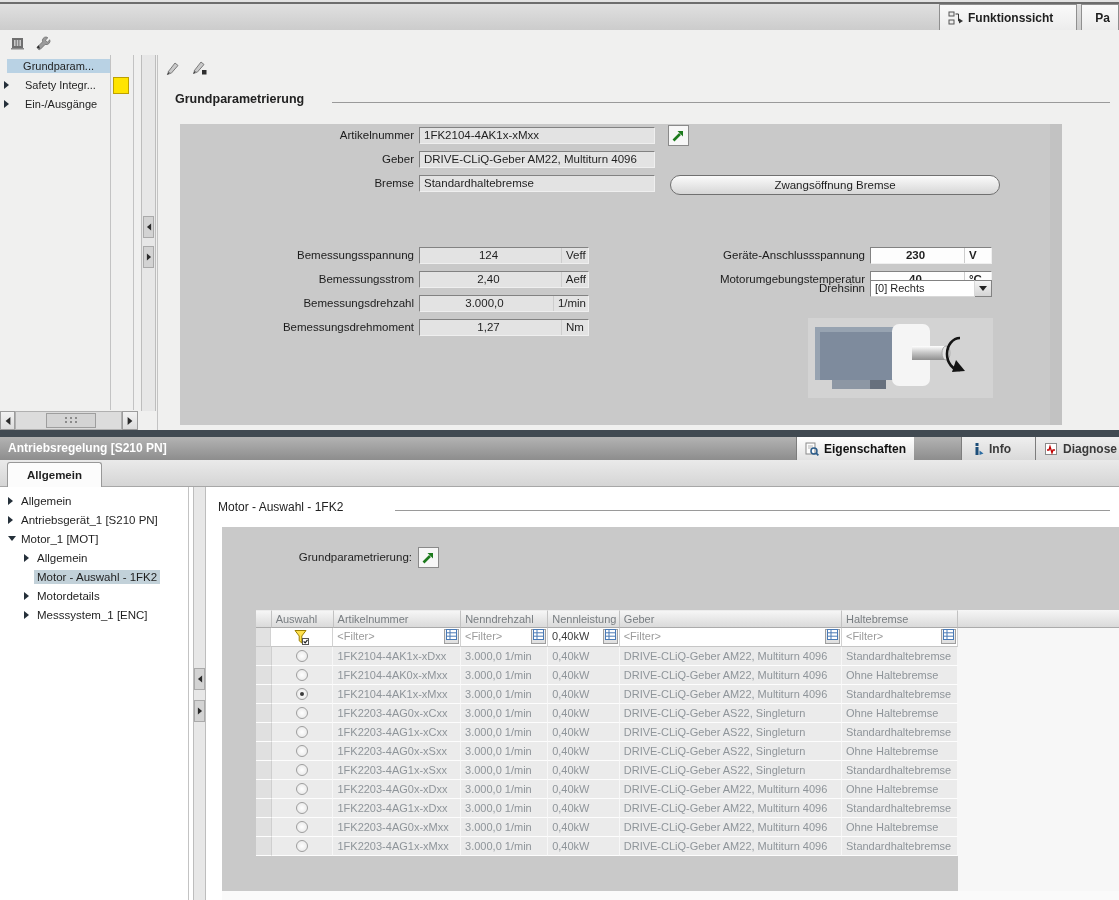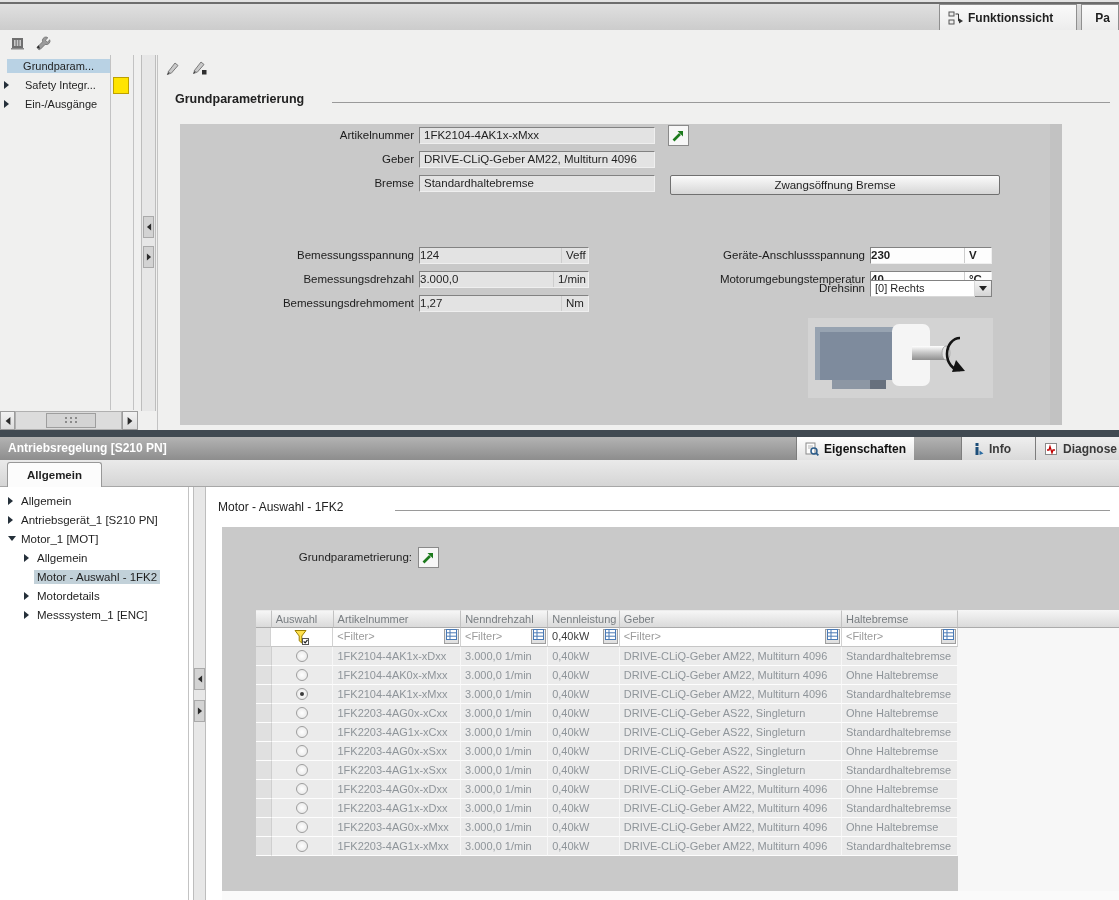--- a/index.html
+++ b/index.html
@@ -27,24 +27,24 @@
   .fnav-label{padding:1px 16px;white-space:nowrap;}
   .fnav-label.sel{background:#b9d2e4;}
   .badge-yellow{background:#ffe400;border:1px solid #bda000;box-sizing:border-box;}
   
   .frow{display:flex;height:17px;margin-bottom:7px;}
   .flabel{flex:1;text-align:right;margin-right:5px;line-height:17px;white-space:nowrap;color:#1c1c1c;font-size:11.5px;}
   .field{display:flex;box-sizing:border-box;height:17px;border:1px solid;border-color:#828282 #efefef #efefef #828282;line-height:15px;font-size:11.5px;}
   .field.ro{background:#e3e3e3;}
   .field.wh{background:#fdfdfd;font-weight:bold;}
   .field .tl{flex:1;text-align:left;padding:0 4px;white-space:nowrap;overflow:hidden;}
-  .field .val{flex:1;text-align:left;padding-right:4px;white-space:nowrap;}
+  .field .val{flex:1;text-align:center;padding-right:4px;white-space:nowrap;}
   .field .unit{border-left:1px solid #cdcdcd;padding:0 2px 0 4px;min-width:20px;white-space:nowrap;}
   .w236{width:236px;} .w170{width:170px;} .w122{width:122px;}
-  .btn{background:linear-gradient(#fbfbfb,#d6d6d6);border:1px solid #707070;border-radius:2px;
+  .btn{background:linear-gradient(#fbfbfb,#d6d6d6);border:1px solid #707070;border-radius:10px;
     display:flex;align-items:center;justify-content:center;font-size:11.5px;box-sizing:border-box;}
   .jump-btn{width:21px;height:21px;background:#f7f7f7;border:1px solid #8a8a8a;display:flex;align-items:center;justify-content:center;box-sizing:border-box;}
   .dd{display:flex;width:122px;height:17px;box-sizing:border-box;}
   .dd-text{flex:1;background:#fff;border:1px solid;border-color:#828282 #d8d8d8 #d8d8d8 #828282;padding:0 4px;line-height:15px;box-sizing:border-box;white-space:nowrap;overflow:hidden;}
   .dd-btn{width:17px;background:linear-gradient(#f4f4f4,#d4d4d4);border:1px solid #828282;border-left:none;display:flex;align-items:center;justify-content:center;box-sizing:border-box;}
   .dd-btn .tri-d{border-top-color:#222;}
   
   .h-main{font-size:12.5px;font-weight:bold;color:#222;}
   .h-sub{font-size:12px;color:#222;}
   
@@ -224,20 +224,27 @@
       </svg>
   </div>
   <div class="abs btn" style="left:670px;top:175px;width:330px;height:20px;">Zwangsöffnung Bremse</div>
 
   <div id="ratings-left" class="abs" style="left:180px;top:247px;width:409px;">
       <div class="frow">
         <span class="flabel">Bemessungsspannung</span>
         <div class="field ro w170">
           <span class="val">124</span>
           <span class="unit">Veff</span>
+        </div>
+      </div>
+      <div class="frow">
+        <span class="flabel">Bemessungsstrom</span>
+        <div class="field ro w170">
+          <span class="val">2,40</span>
+          <span class="unit">Aeff</span>
         </div>
       </div>
       <div class="frow">
         <span class="flabel">Bemessungsdrehzahl</span>
         <div class="field ro w170">
           <span class="val">3.000,0</span>
           <span class="unit">1/min</span>
         </div>
       </div>
       <div class="frow">

